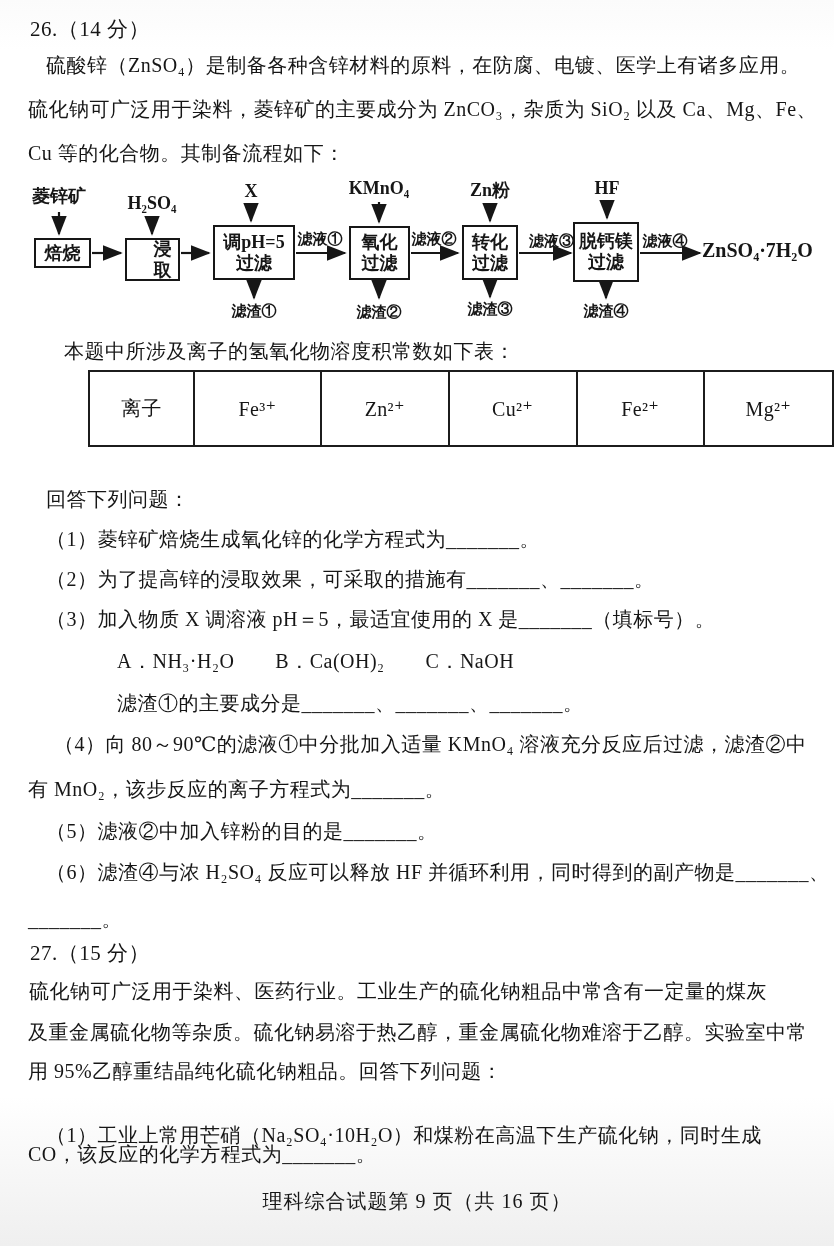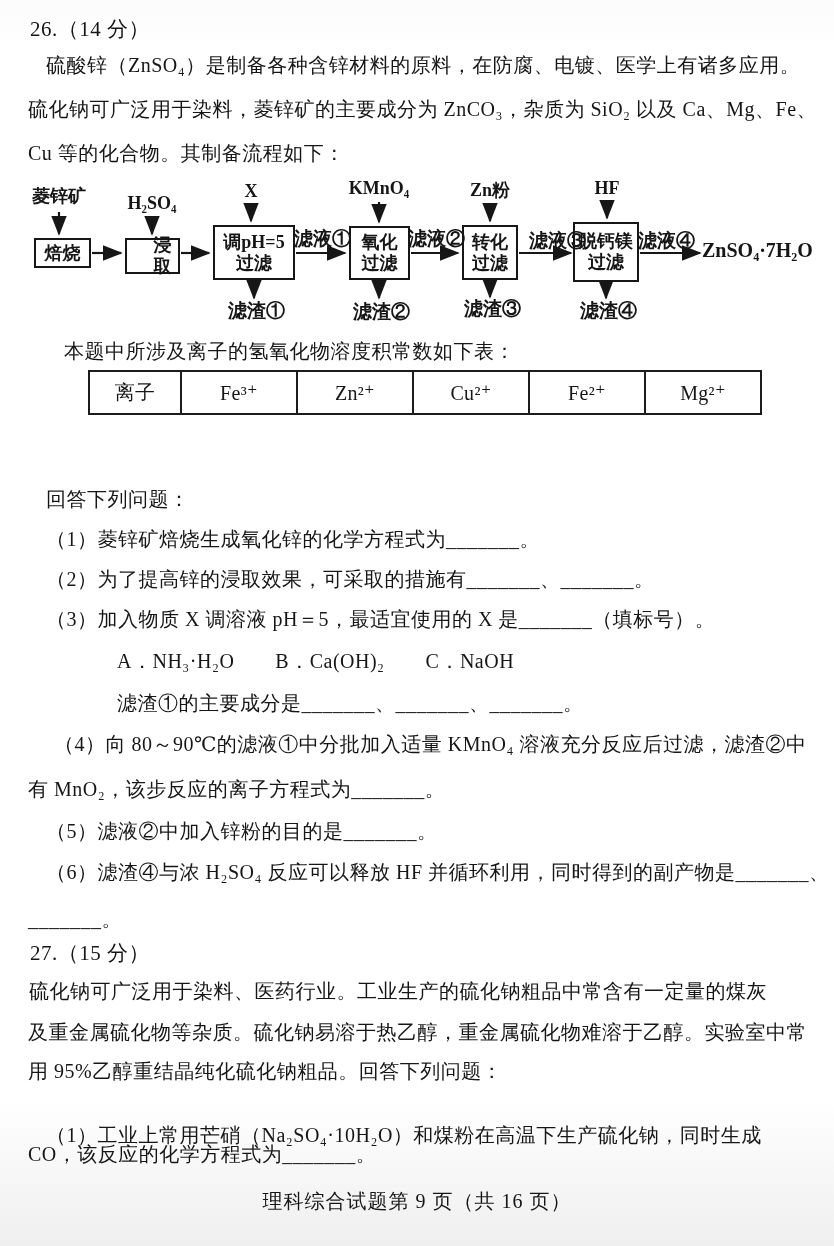--- a/index.html
+++ b/index.html
@@ -24,29 +24,29 @@
   .flow-label {
     position:absolute; text-align:center; font-size:18px; font-weight:bold;
     white-space:nowrap; line-height:20px; letter-spacing:0;
   }
   .flow-box {
     position:absolute; box-sizing:border-box; border:2.4px solid #171717;
     display:flex; flex-direction:column; align-items:center; justify-content:center;
     font-size:18px; font-weight:bold; line-height:21px; text-align:center;
     background:#fff; letter-spacing:0;
   }
-  .small-label { font-size:19px; }
+  .small-label { font-size:15px; }
   
   #ksp-table {
     position:absolute; left:88px; top:370px; border-collapse:collapse;
     table-layout:fixed;
   }
   #ksp-table td {
     border:2.2px solid #1c1c1c; text-align:center; vertical-align:middle;
-    font-size:19px; letter-spacing:0.3px; padding:0;
+    font-size:19px; letter-spacing:0.3px; padding:16px;
   }
   #ksp-table tr.hdr td { height:41px; font-size:20px; }
   #ksp-table tr.val td { height:51px; }
   .c0 { width:90px; } .c { width:114px; }
   .ital { font-style:italic; font-size:20px; }
   sub { font-size:12px; }
   #footer {
     position:absolute; left:0; top:1188px; width:834px; text-align:center;
     font-size:20px; letter-spacing:1px;
   }
@@ -95,21 +95,21 @@
     <div class="flow-label" style="left:30px;  top:14px; width:58px;">菱锌矿</div>
     <div class="flow-label" style="left:122px; top:21px; width:60px;">H₂SO₄</div>
     <div class="flow-label" style="left:226px; top:9px;  width:50px;">X</div>
     <div class="flow-label" style="left:348px; top:6px;  width:62px;">KMnO₄</div>
     <div class="flow-label" style="left:462px; top:8px;  width:56px;">Zn粉</div>
     <div class="flow-label" style="left:582px; top:6px;  width:50px;">HF</div>
 
     <div class="flow-box" style="left:34px;  top:66px; width:57px; height:30px;">
       <span>焙烧</span>
     </div>
-    <div class="flow-box" style="left:125px; top:66px; width:55px; height:36px;padding-left:20px;">
+    <div class="flow-box" style="left:125px; top:66px; width:55px; height:43px;padding-left:20px;">
       <span>浸取</span>
     </div>
     <div class="flow-box" style="left:213px; top:53px; width:82px; height:55px;">
       <span>调pH=5</span>
       <span>过滤</span>
     </div>
     <div class="flow-box" style="left:349px; top:54px; width:61px; height:54px;">
       <span>氧化</span>
       <span>过滤</span>
     </div>

